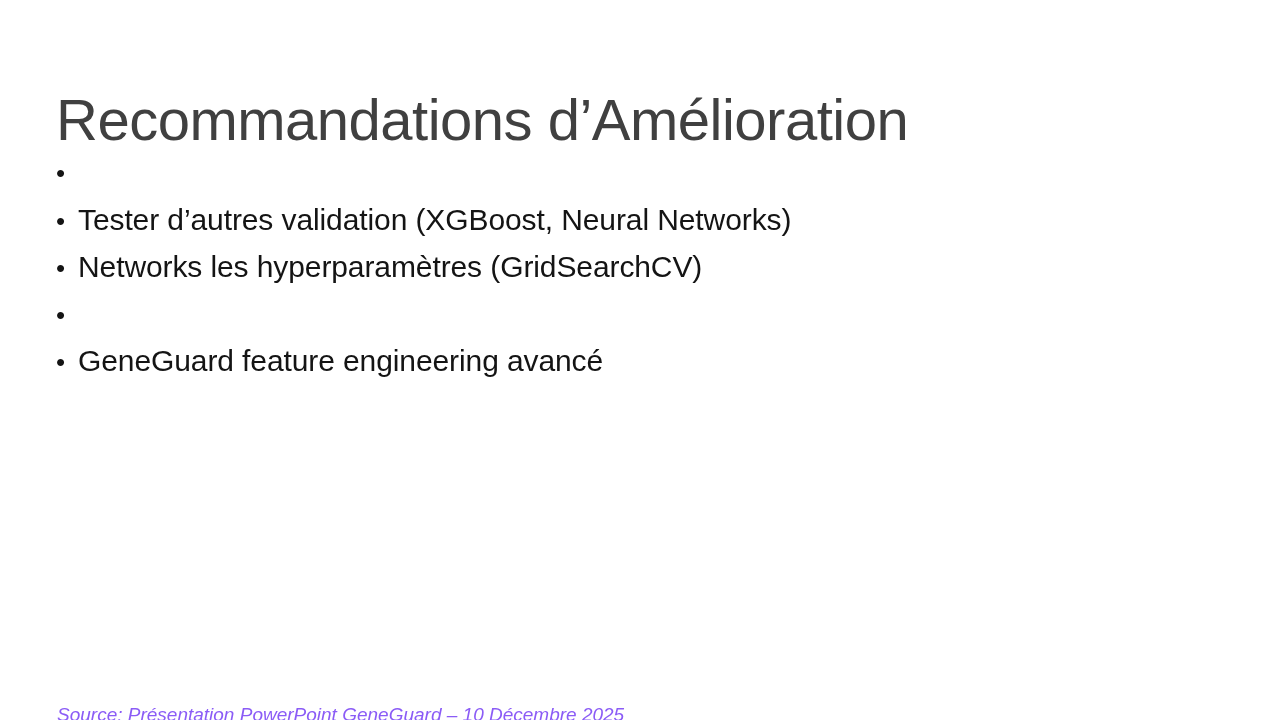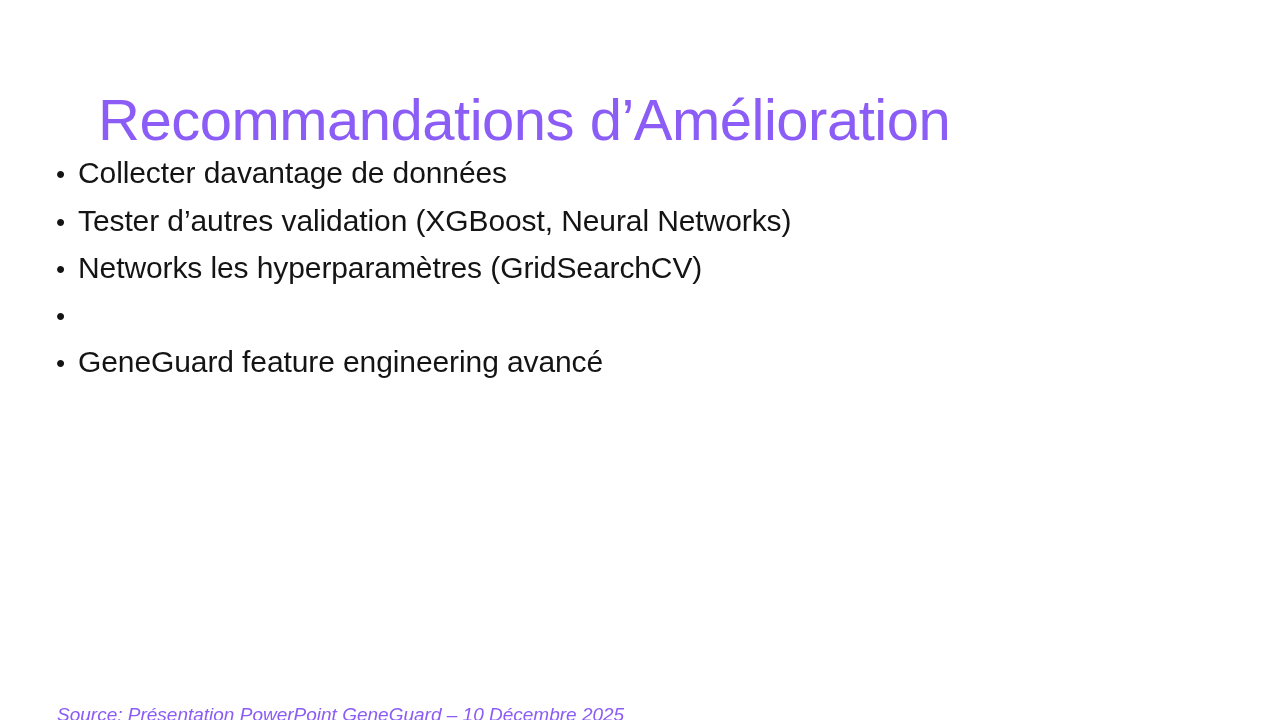--- a/index.html
+++ b/index.html
@@ -21,23 +21,22 @@
     box-sizing: border-box;
   }
   .slide-title {
     position: absolute;
     left: 56px;
     top: 48px;
     font-size: 58px;
     font-weight: 400;
     letter-spacing: -0.5px;
     line-height: 1.15;
-    color: #8b5cf6;
+    color: #404040;
     white-space: nowrap;
-    margin-left: 42px;
   }
   .bullet-list {
     position: absolute;
     left: 56px;
     top: 150px;
     width: 1120px;
     margin: 0;
     padding: 0;
     list-style: none;
   }
@@ -78,21 +77,20 @@
 </head>
 <body>
 
 <div class="slide">
 
   <h1 class="slide-title">Recommandations d’Amélioration</h1>
 
   <ul class="bullet-list">
     <li class="bullet-item">
       <span class="bullet-marker">•</span>
-      <span class="bullet-text">Collecter davantage de données</span>
     </li>
     <li class="bullet-item">
       <span class="bullet-marker">•</span>
       <span class="bullet-text">Tester d’autres validation (XGBoost, Neural Networks)</span>
     </li>
     <li class="bullet-item">
       <span class="bullet-marker">•</span>
       <span class="bullet-text">Networks les hyperparamètres (GridSearchCV)</span>
     </li>
     <li class="bullet-item">

